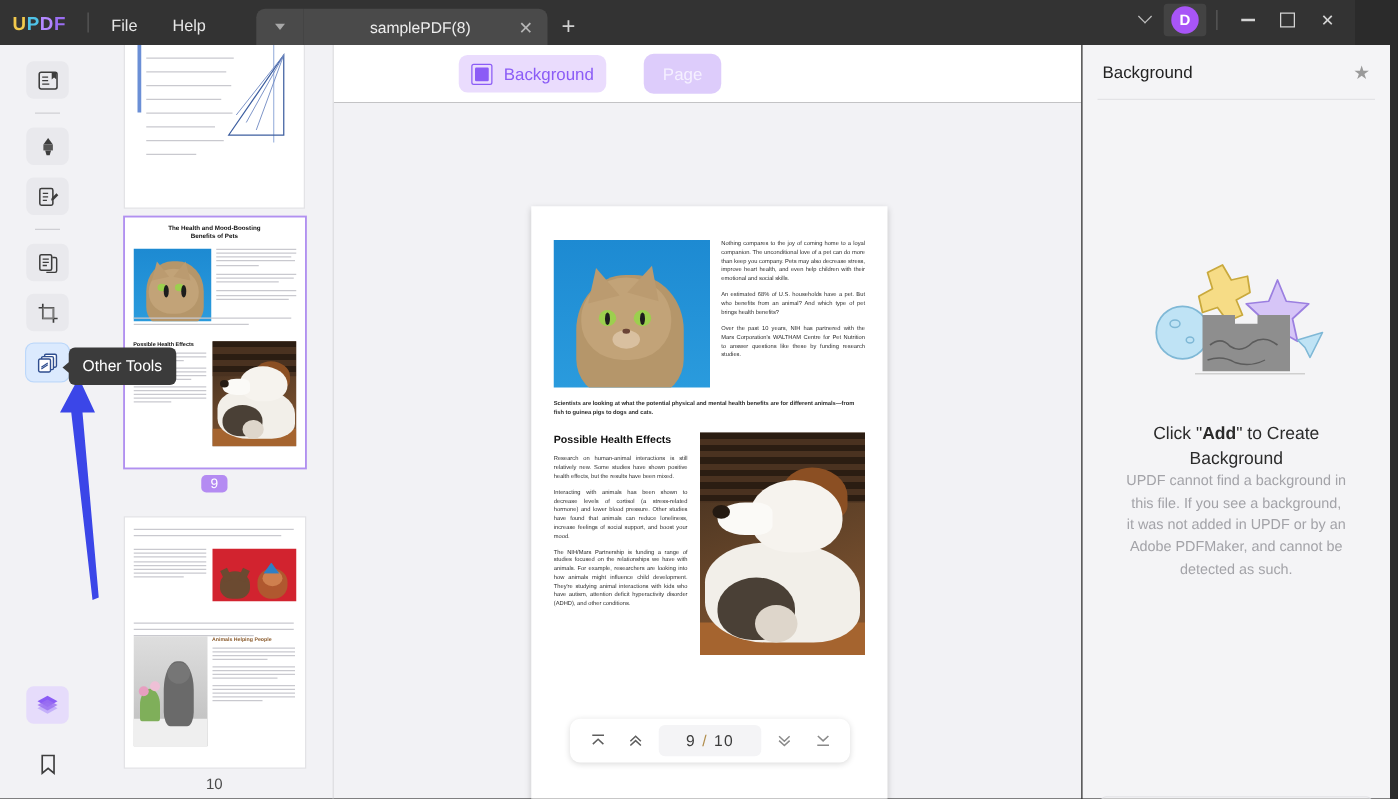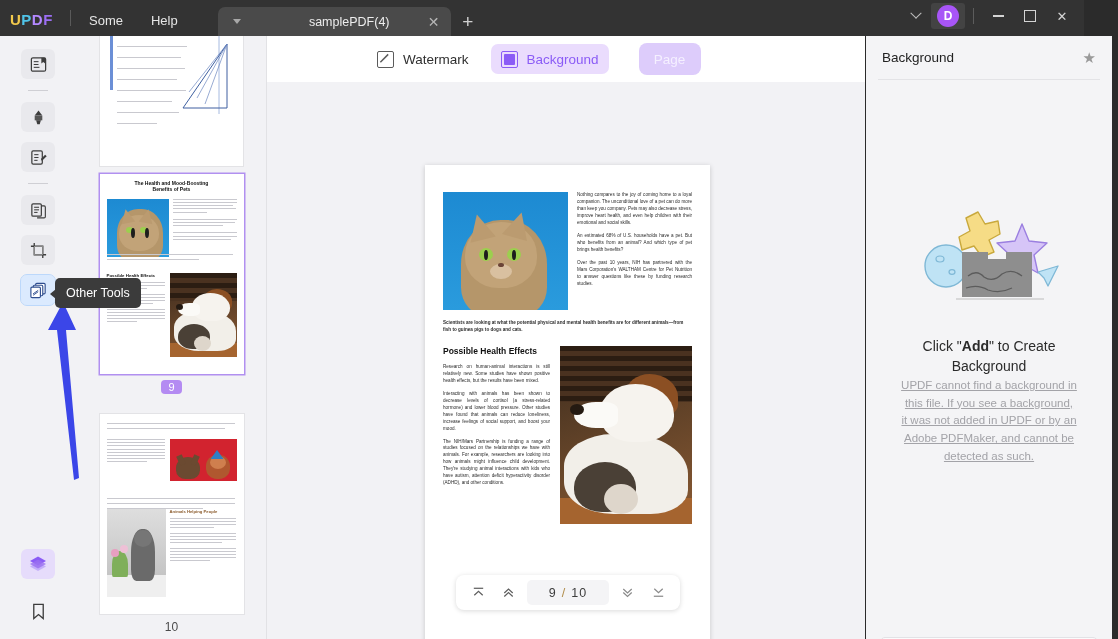--- a/index.html
+++ b/index.html
@@ -308,21 +308,21 @@
     justify-content: center;
   }
   .illus { width: 170px; height: 110px; position: relative; margin-bottom: 22px; }
   .rp-h {
     font-size: 14px; color: #2b2b2b; text-align: center;
     line-height: 1.45; width: 180px;
   }
   .rp-h b { font-weight: bold; }
   .rp-sub {
     font-size: 11.5px; color: #a3a3a8; text-align: center;
-    line-height: 1.55; width: 176px; margin-top: 0; text-decoration: underline;
+    line-height: 1.55; width: 176px; margin-top: 0;
   }
   .add-btn {
     position: absolute; left: 14px; top: 601px;
     width: 218px; height: 30px;
     background: #fbfbfc; border: 1px solid #e2e2e6;
     border-radius: 5px; font-size: 13px; color: #2b2b2b;
     display: flex; align-items: center; justify-content: center;
   }
   .rp-right-edge {
     position: absolute; left: 1112px; top: 36px;
@@ -349,29 +349,29 @@
 </head>
 <body>
 
 <div id="app">
 
   <div class="titlebar">
     <div class="logo">
       <span class="l1">U</span><span class="l2">P</span><span class="l3">D</span><span class="l4">F</span>
     </div>
     <div class="vdiv"></div>
-    <div class="menu-item">Some</div>
+    <div class="menu-item">File</div>
     <div class="menu-item">Help</div>
 
     <div class="tabstrip">
       <div class="tab-dd">
         <div class="caret"></div>
       </div>
       <div class="tab">
-        <div class="tab-label">samplePDF(4)</div>
+        <div class="tab-label">samplePDF(8)</div>
         <div class="tab-close">✕</div>
       </div>
       <div class="tab-new">+</div>
     </div>
 
     <div class="tb-right">
       <div class="tb-chev"></div>
       <div class="avatar-wrap">
         <div class="avatar">D</div>
       </div>
@@ -597,28 +597,20 @@
             <div class="mini-line" style="position:relative;margin-bottom:2px;width:40px;height:1px;"></div>
           </div>
         </div>
       </div>
       <div class="thumb-num">10</div>
     </div>
   </div>
   <div class="panel-div"></div>
 
   <div class="maintool">
-    <div class="tool">
-      <span class="tool-ic">
-        <svg width="11" height="11" viewBox="0 0 12 12" style="position:absolute;left:1px;top:1px;">
-          <line x1="1.5" y1="10" x2="10" y2="1.5" stroke="#5b5b5b" stroke-width="1.6"></line>
-        </svg>
-      </span>
-      <span>Watermark</span>
-    </div>
 
     <div class="tool active">
       <span class="tool-ic">
         <span style="position:absolute;left:2px;top:2px;right:2px;bottom:2px;background:#8b5cf6;border-radius:1px;"></span>
       </span>
       <span>Background</span>
     </div>
 
 
     <div class="apply-btn">Page</div>

